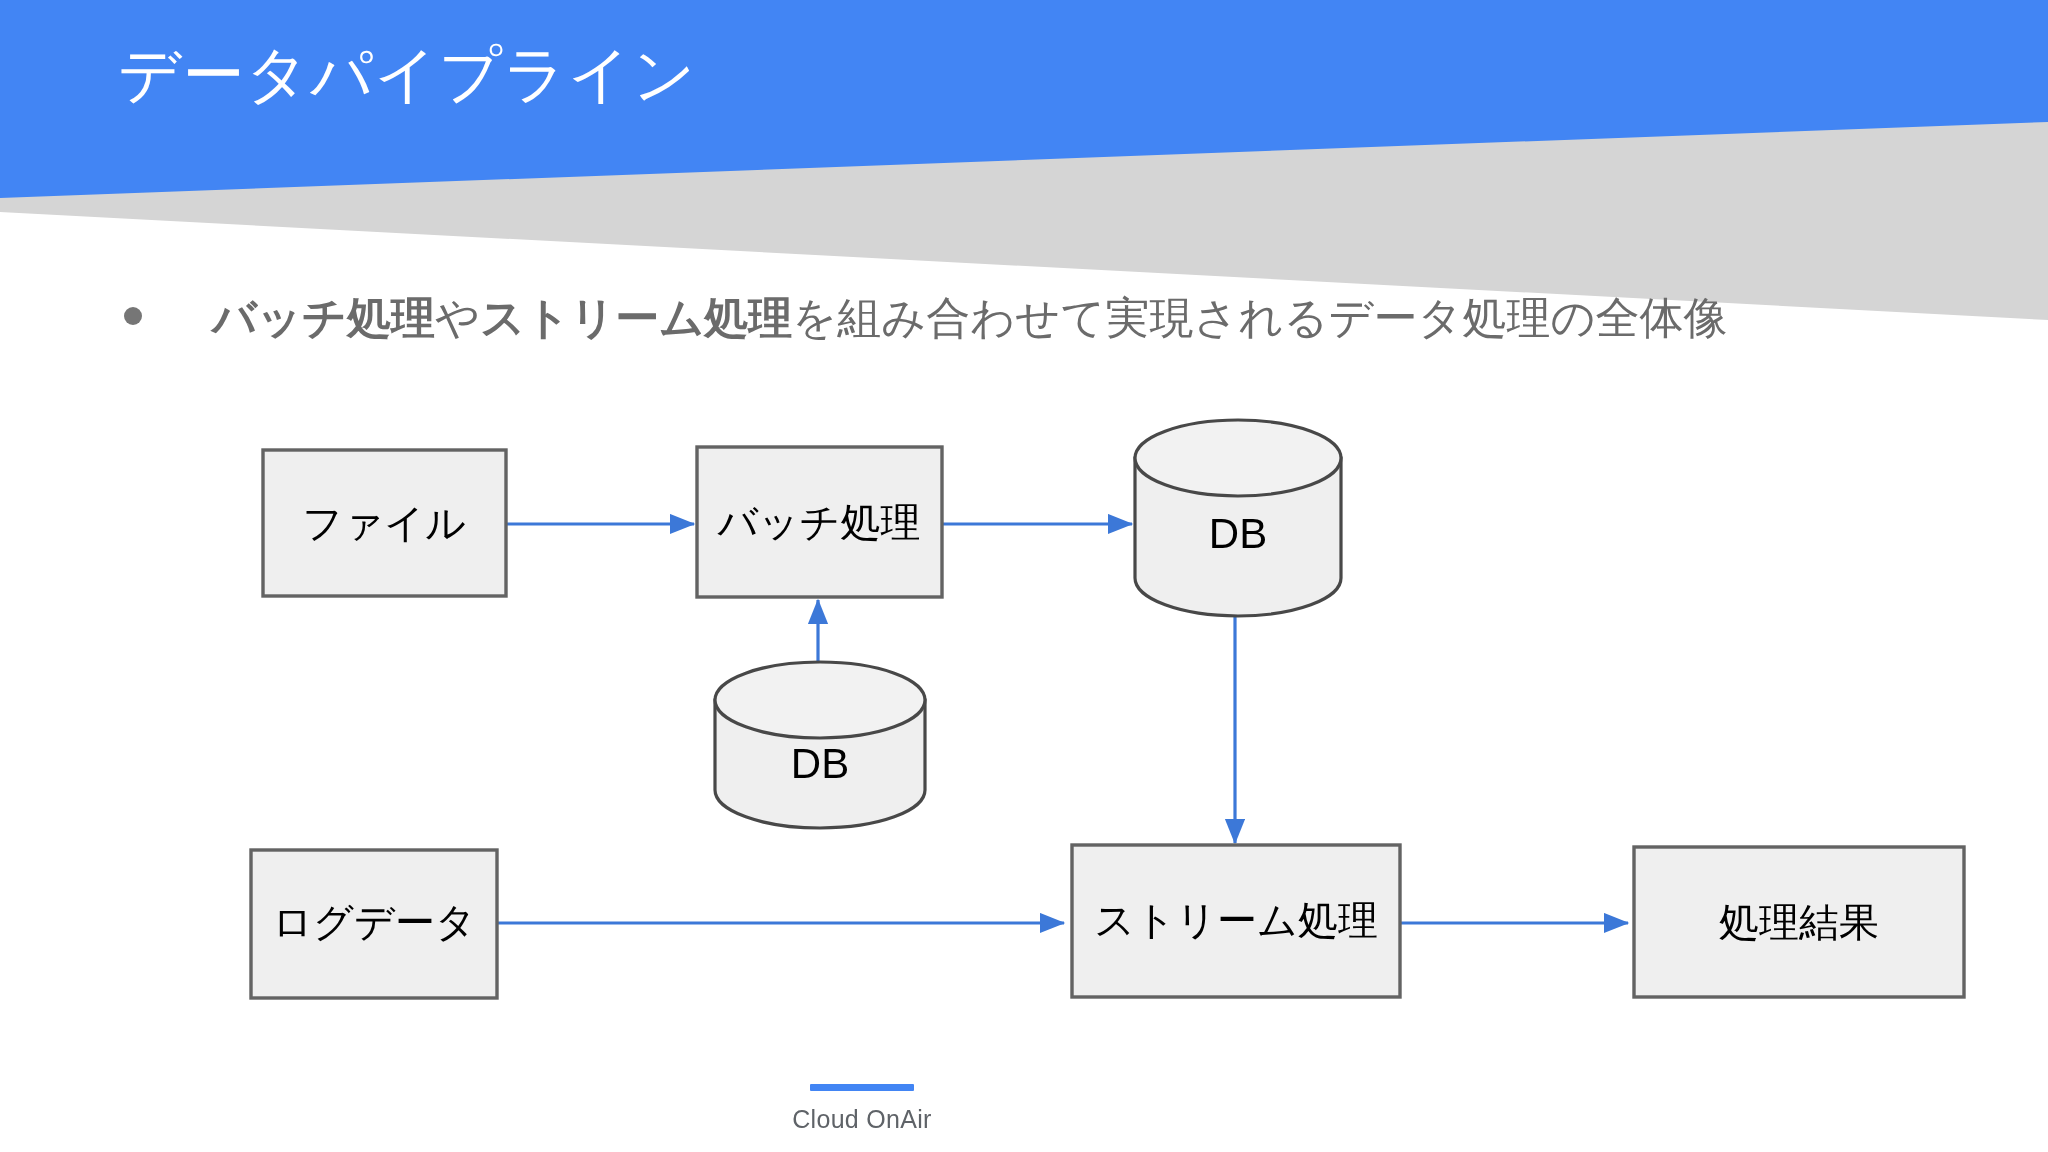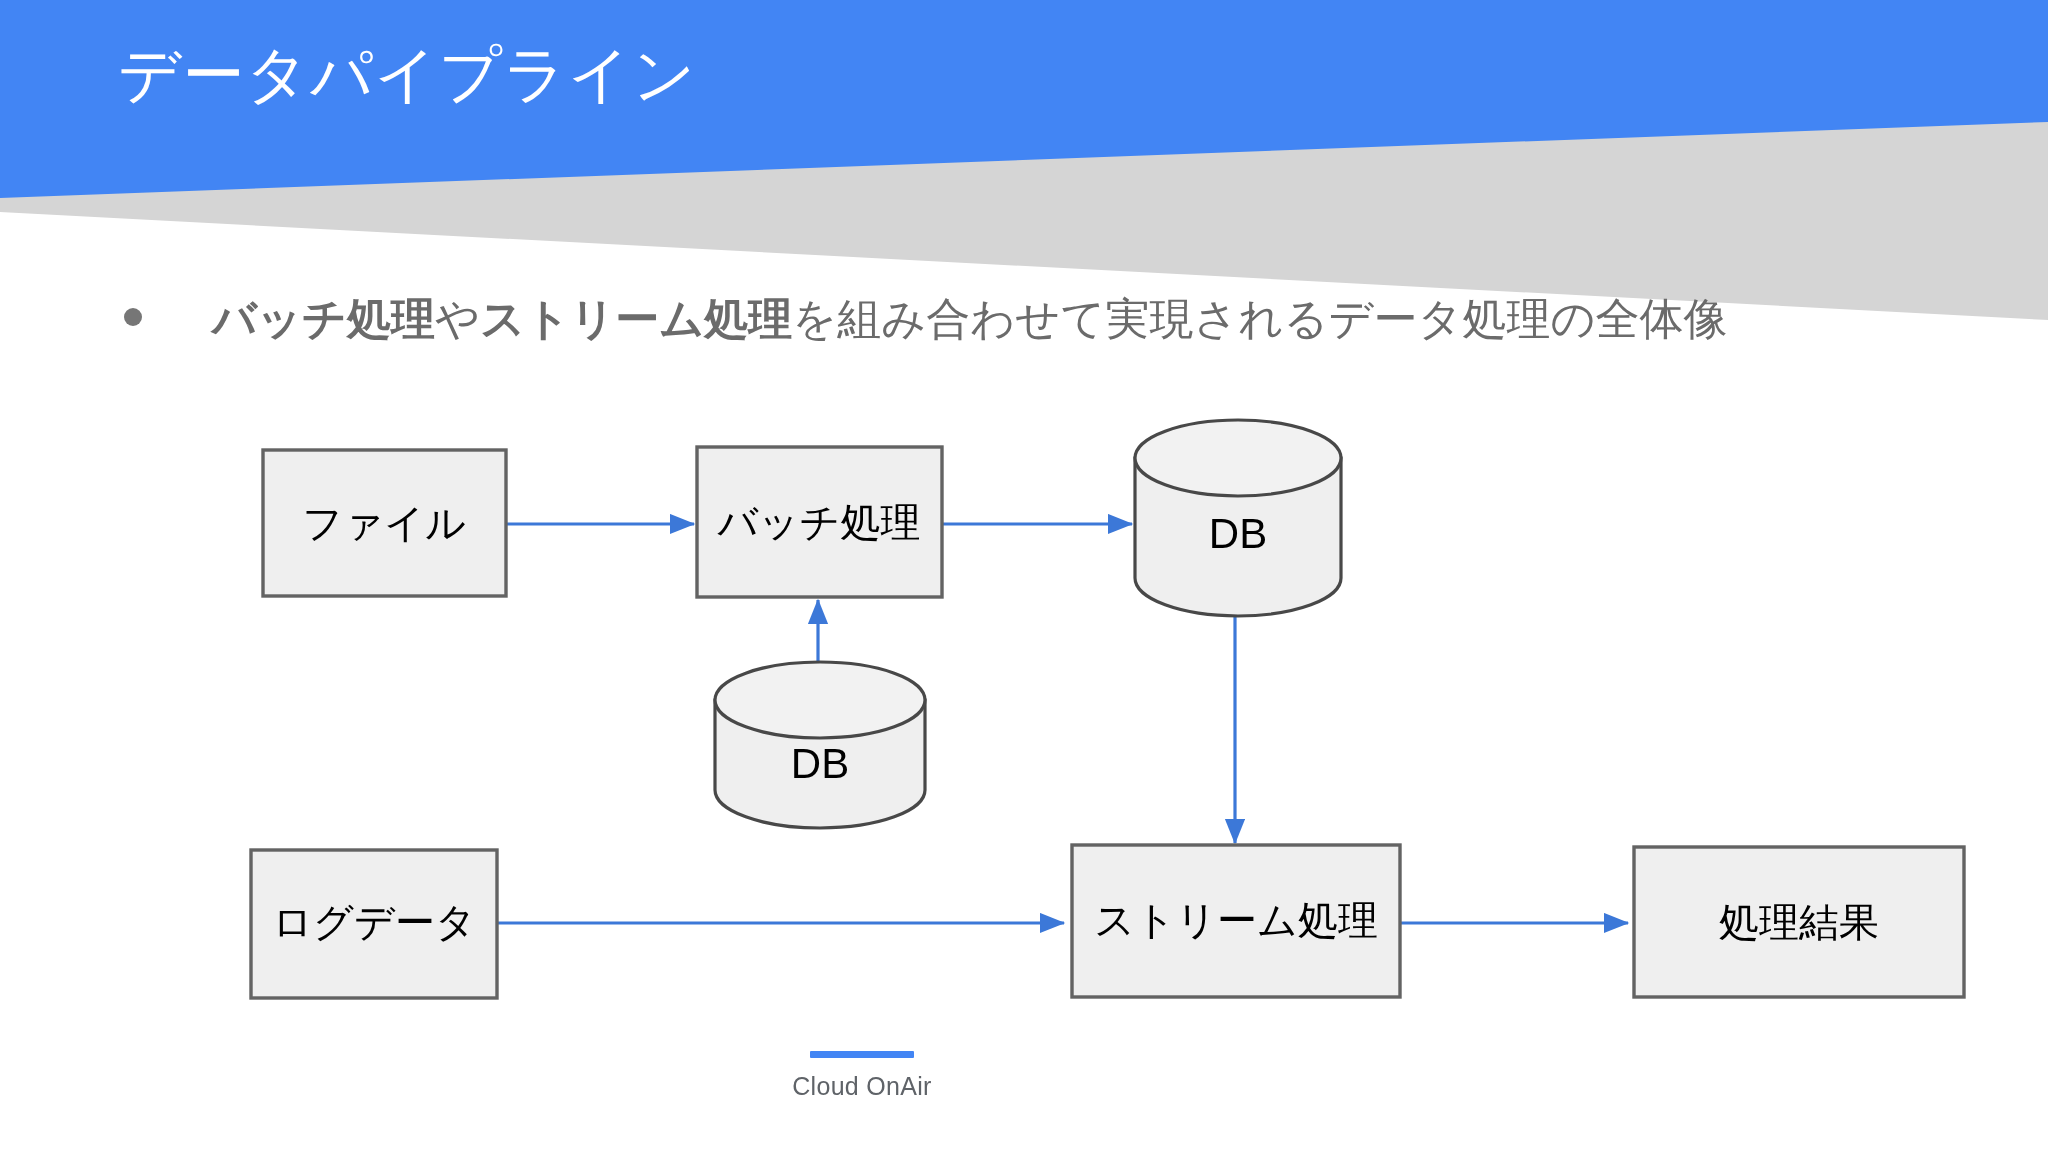--- a/index.html
+++ b/index.html
@@ -38,20 +38,21 @@
   }
 
   
   #bullet-row {
     position: absolute;
     left: 124px;
     top: 295px;
     display: flex;
     align-items: baseline;
     gap: 0px;
+    font-family: Liberation Serif, serif;
   }
   #bullet-marker {
     width: 18px;
     height: 18px;
     border-radius: 50%;
     background: #767676;
     display: inline-block;
     position: relative;
     top: -8px;
     flex: 0 0 auto;
@@ -86,21 +87,21 @@
     fill: #000000;
     font-size: 42px;
     text-anchor: middle;
     dominant-baseline: middle;
   }
 
   
   #footer {
     position: absolute;
     left: 0;
-    top: 1051px;
+    top: 1084px;
     width: 1724px;
     text-align: center;
   }
   #footer-rule {
     width: 104px;
     height: 7px;
     background: #4285F4;
     margin: 0 auto 14px auto;
     border-radius: 1px;
   }

